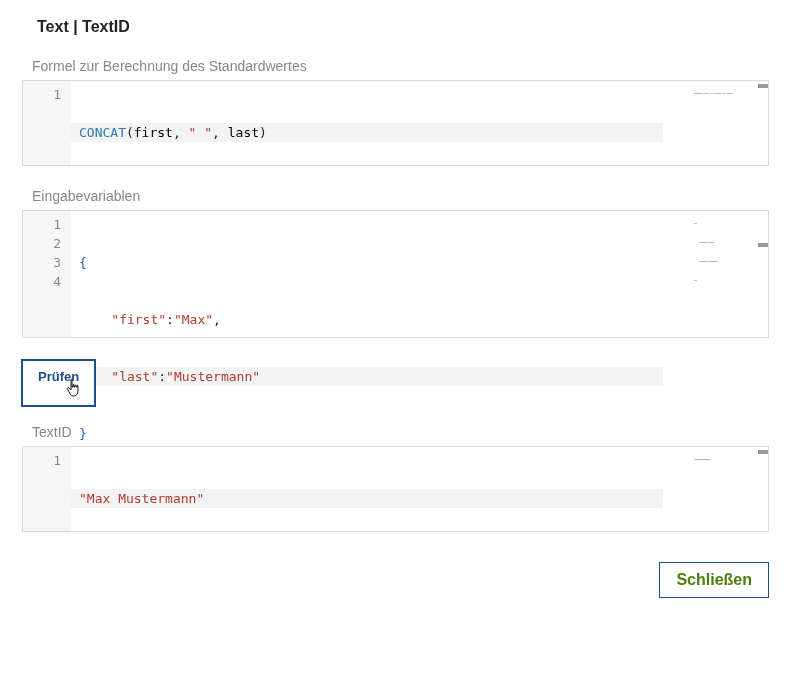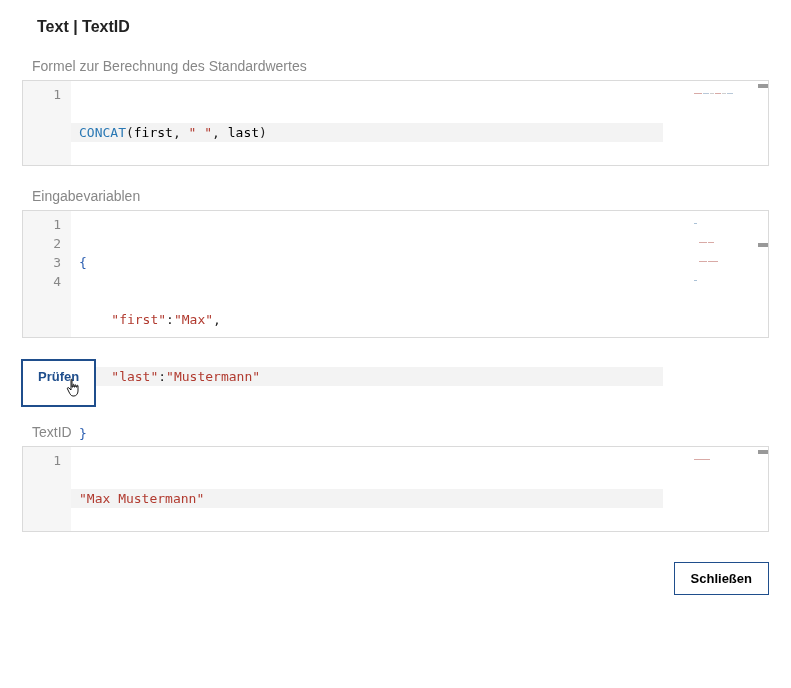--- a/index.html
+++ b/index.html
@@ -115,23 +115,23 @@
     pointer-events: none;
   }
   .footer-buttons {
     display: flex;
     justify-content: flex-end;
     gap: 12px;
     margin-top: 4px;
   }
   .footer-btn {
     border: 1px solid #1f4e8c;
-    color: #000000;
+    color: #4d7c0f;
     background: #fff;
-    font-size: 13px;
+    font-size: 16px;
     padding: 8px 16px;
     cursor: pointer;
     font-weight: bold;
   }
   .template-slot { display: inline; }
 </style>
 </head>
 <body>
 
 

